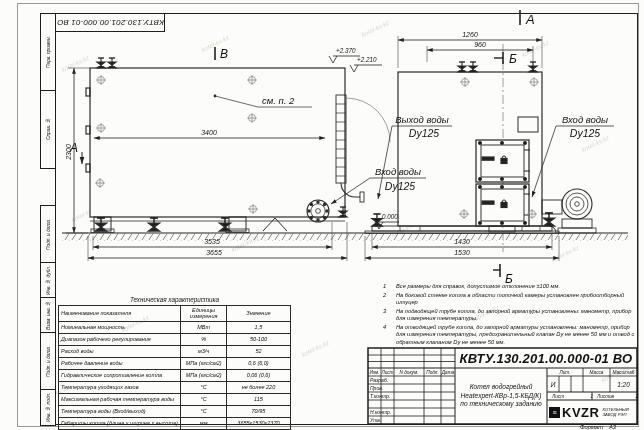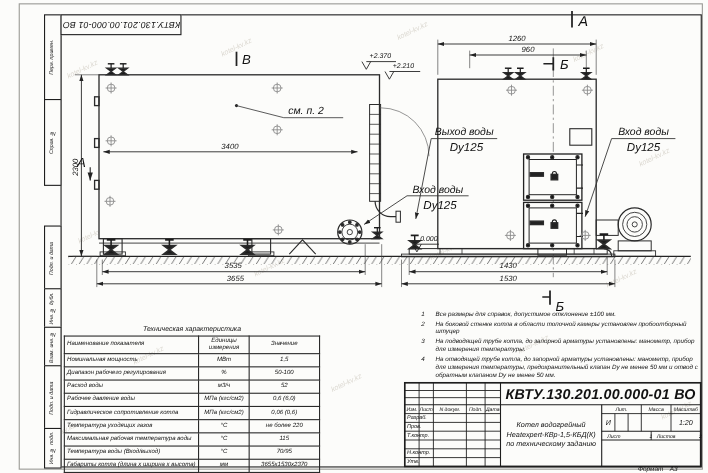--- a/index.html
+++ b/index.html
@@ -444,19 +444,27 @@
 
   <div class="cell tbh" style="left:549px;top:392px;width:41px;height:8px;justify-content:space-between;padding:0 3px">
     <span>Лист</span>
     <span>1</span>
   </div>
   <div class="cell tbh" style="left:594px;top:392px;width:41px;height:8px;justify-content:space-between;padding:0 3px">
     <span>Листов</span>
     <span>2</span>
   </div>
 
+  <div class="logo-wrap abs">
+    <span class="logo-mark">≡</span>
+    <span class="logo-word">KVZR</span>
+    <span class="logo-sub">
+      <span>КОТЕЛЬНЫЙ</span>
+      <span>ЗАВОД РЭП</span>
+    </span>
+  </div>
 
   <div class="fmt abs">
     <span>Формат</span>
     <span>А3</span>
   </div>
 
 </div>
 
 </body></html>

